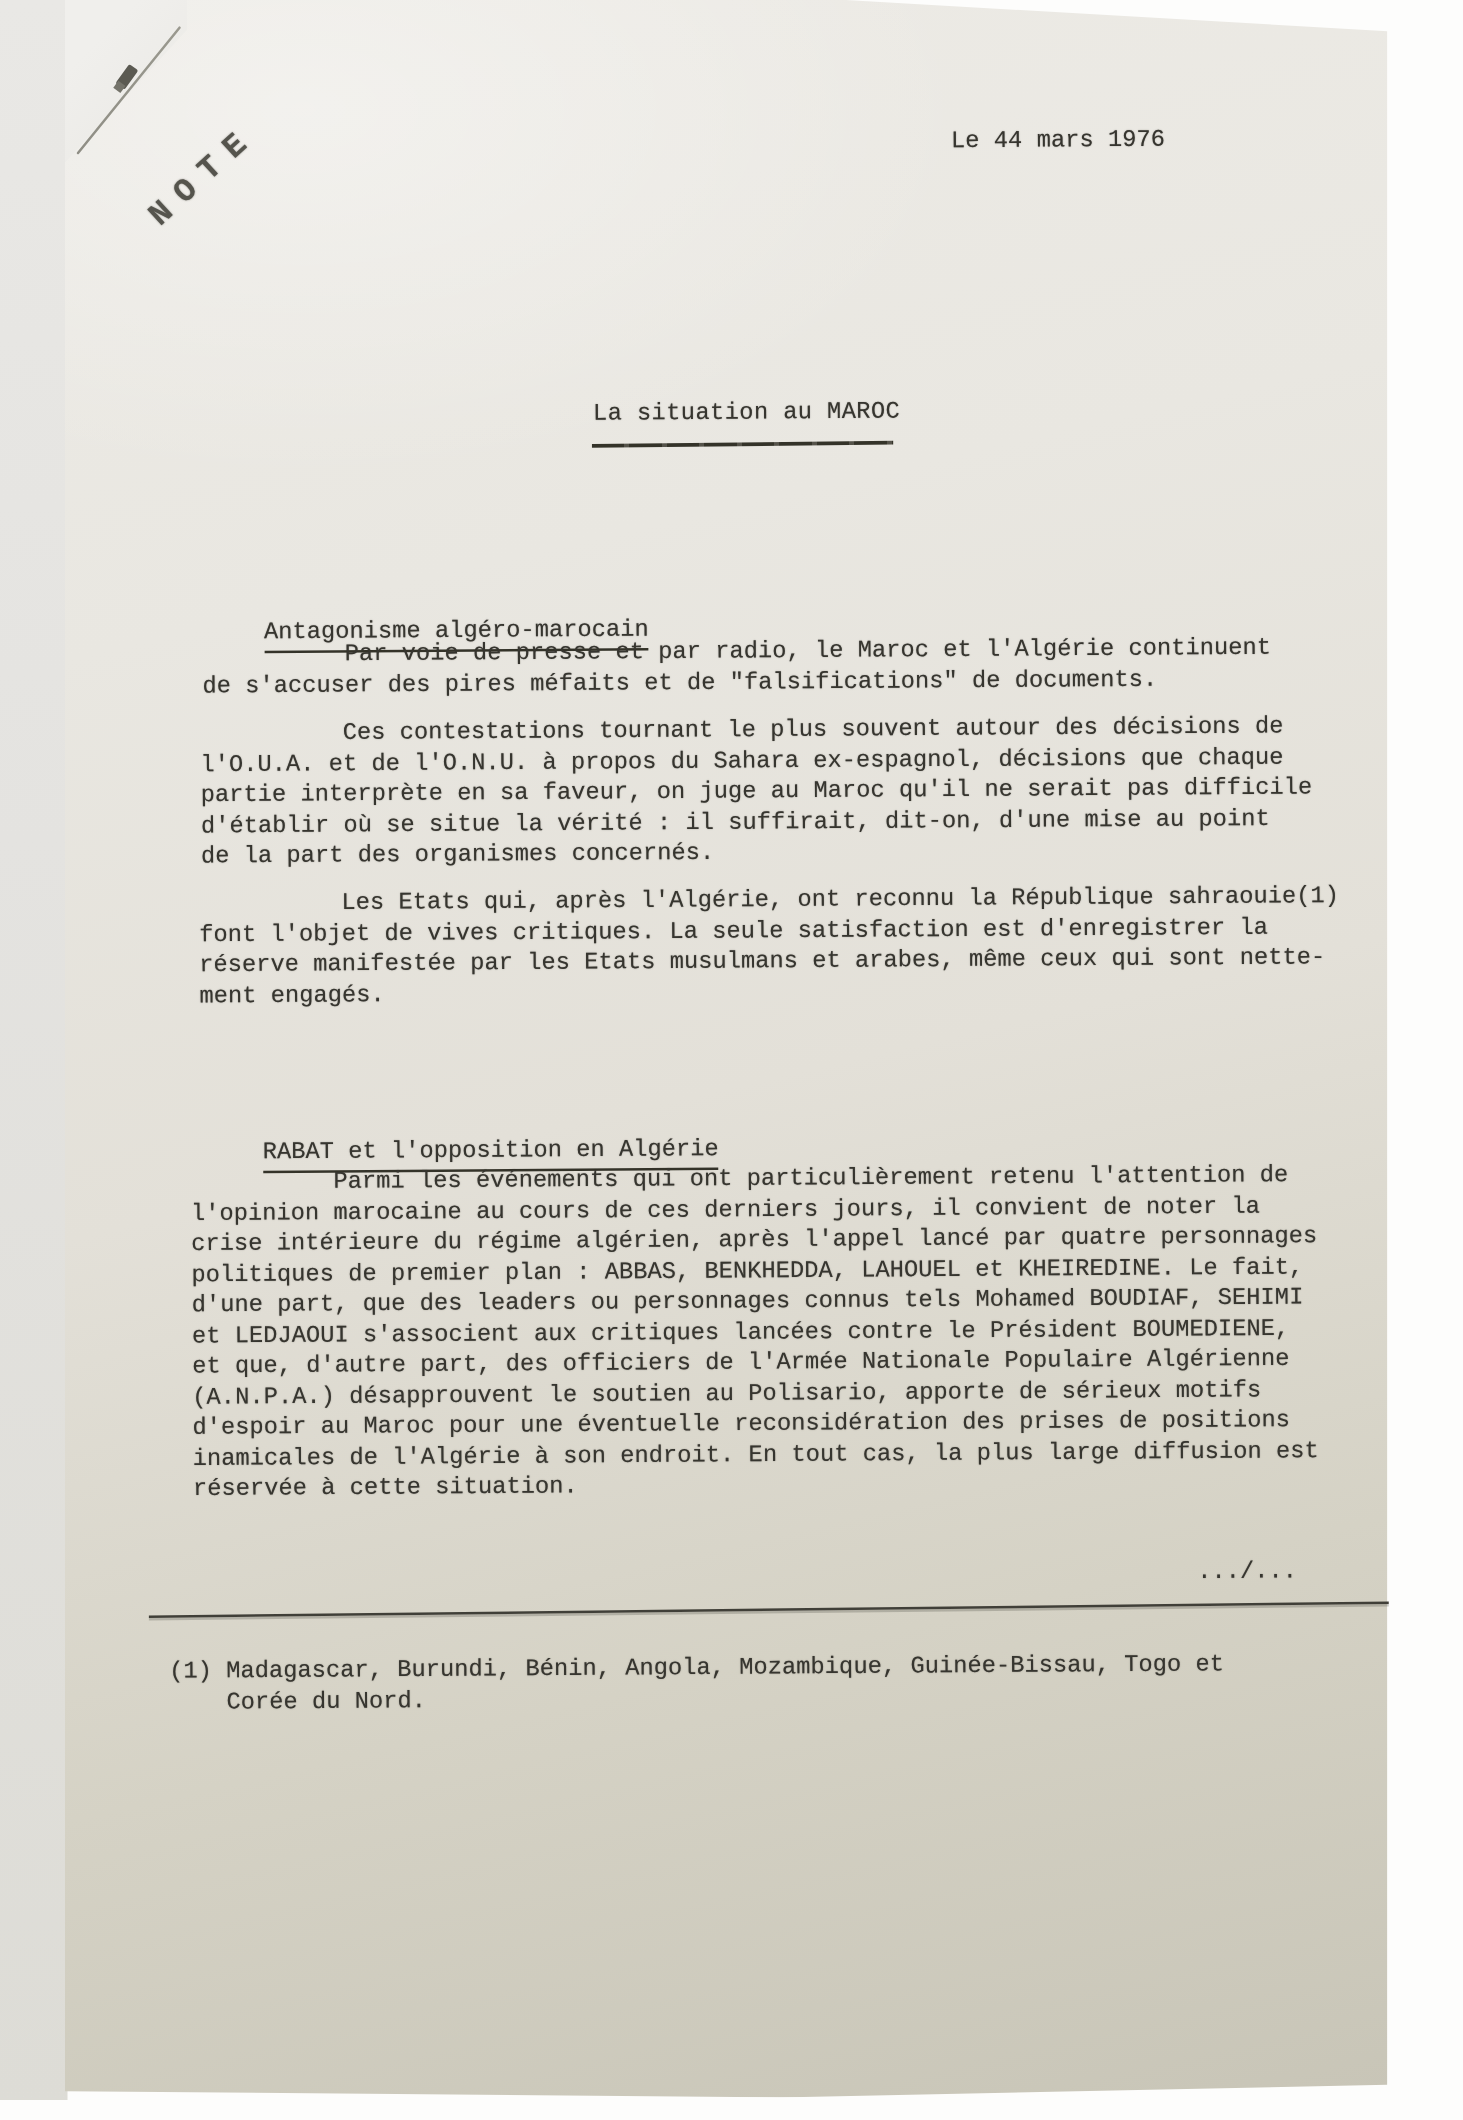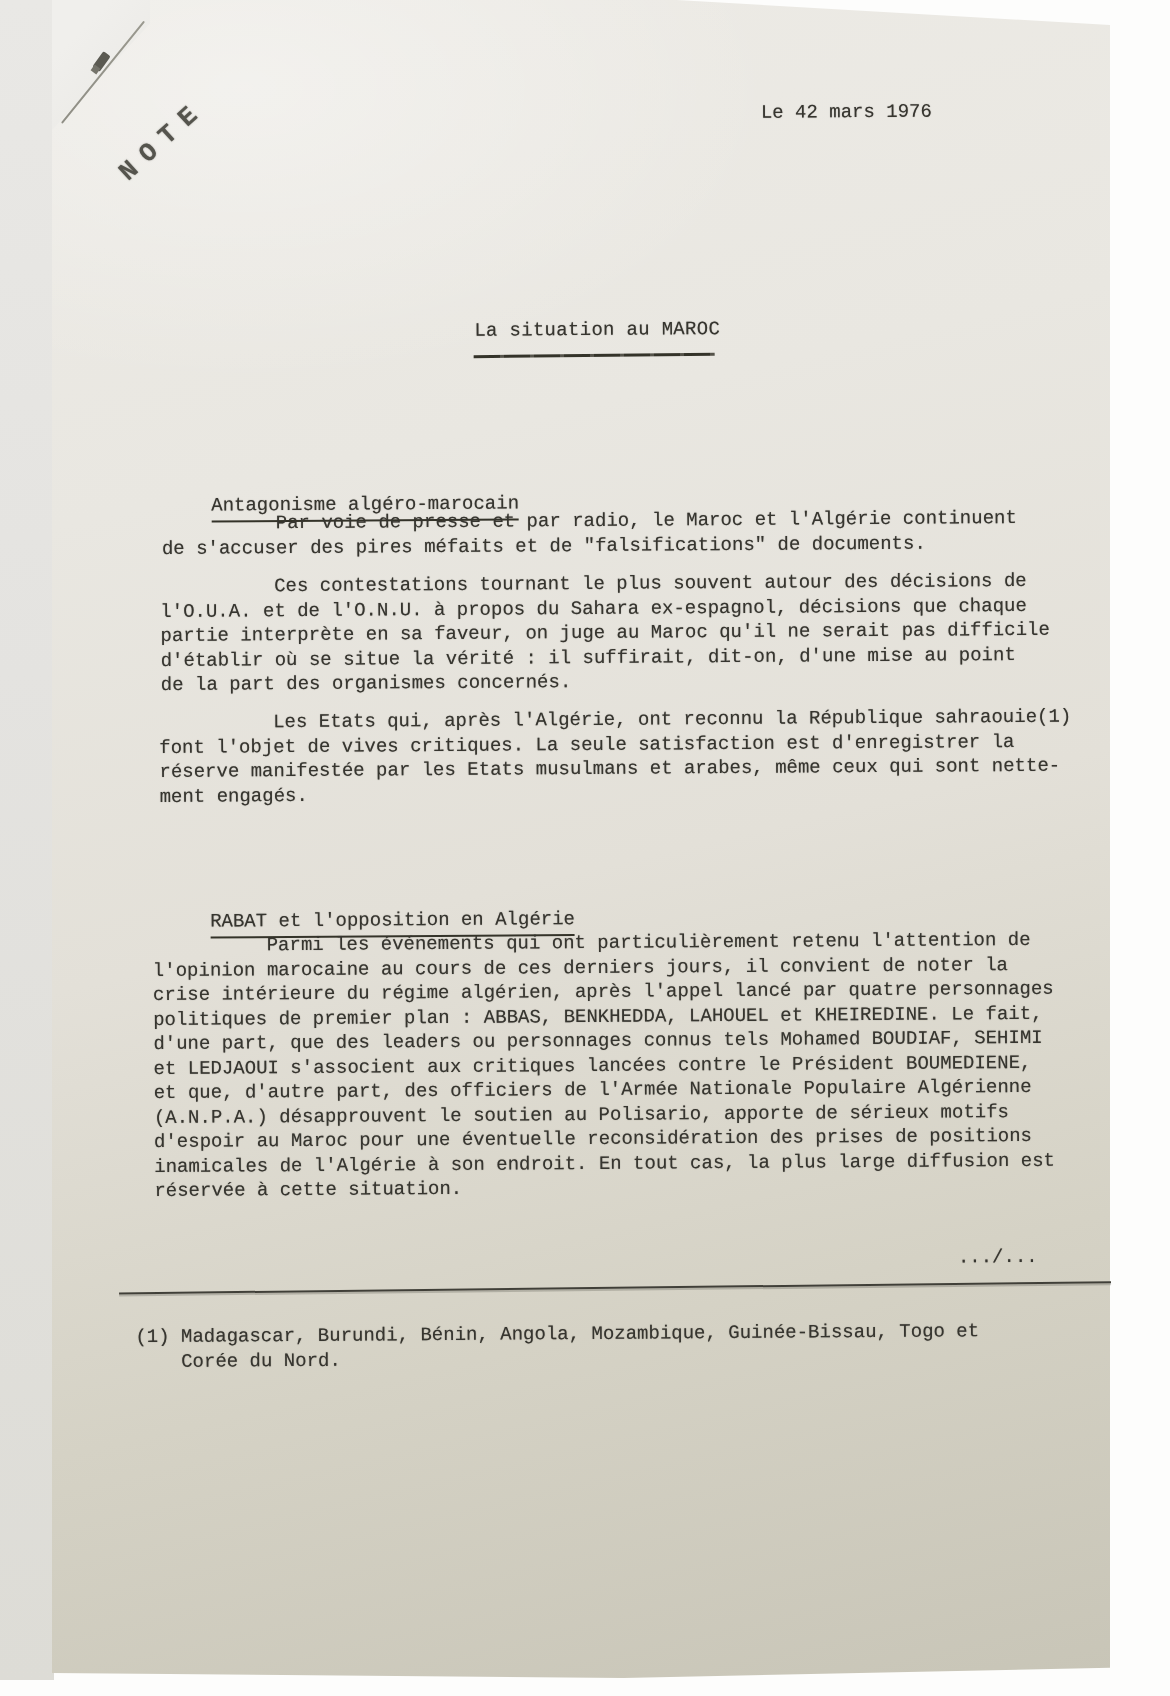--- a/index.html
+++ b/index.html
@@ -81,21 +81,21 @@
 <div class="paper"></div>
 <div class="corner-fold"></div>
 <div class="crease-line"></div>
 <div class="staple-bar"></div>
 <div class="staple-head"></div>
 
 <div class="typed-layer">
 
   <div class="stamp">NOTE</div>
 
-  <div class="typed" style="left:766px;top:102px;">Le 42 mars 1976</div>
+  <div class="typed" style="left:766px;top:102px;">Le 44 mars 1976</div>
 
   <div class="typed" style="left:478px;top:318px;letter-spacing:.3px;">La situation au MAROC</div>
   <div class="title-underline"></div>
 
   <div class="typed" style="left:168px;top:466px;">
     <span class="heading">Antagonisme algéro-marocain</span>
   </div>
 
   <div class="typed" style="left:164px;top:509px;">          Par voie de presse et par radio, le Maroc et l'Algérie continuent
 de s'accuser des pires méfaits et de "falsifications" de documents.</div>

